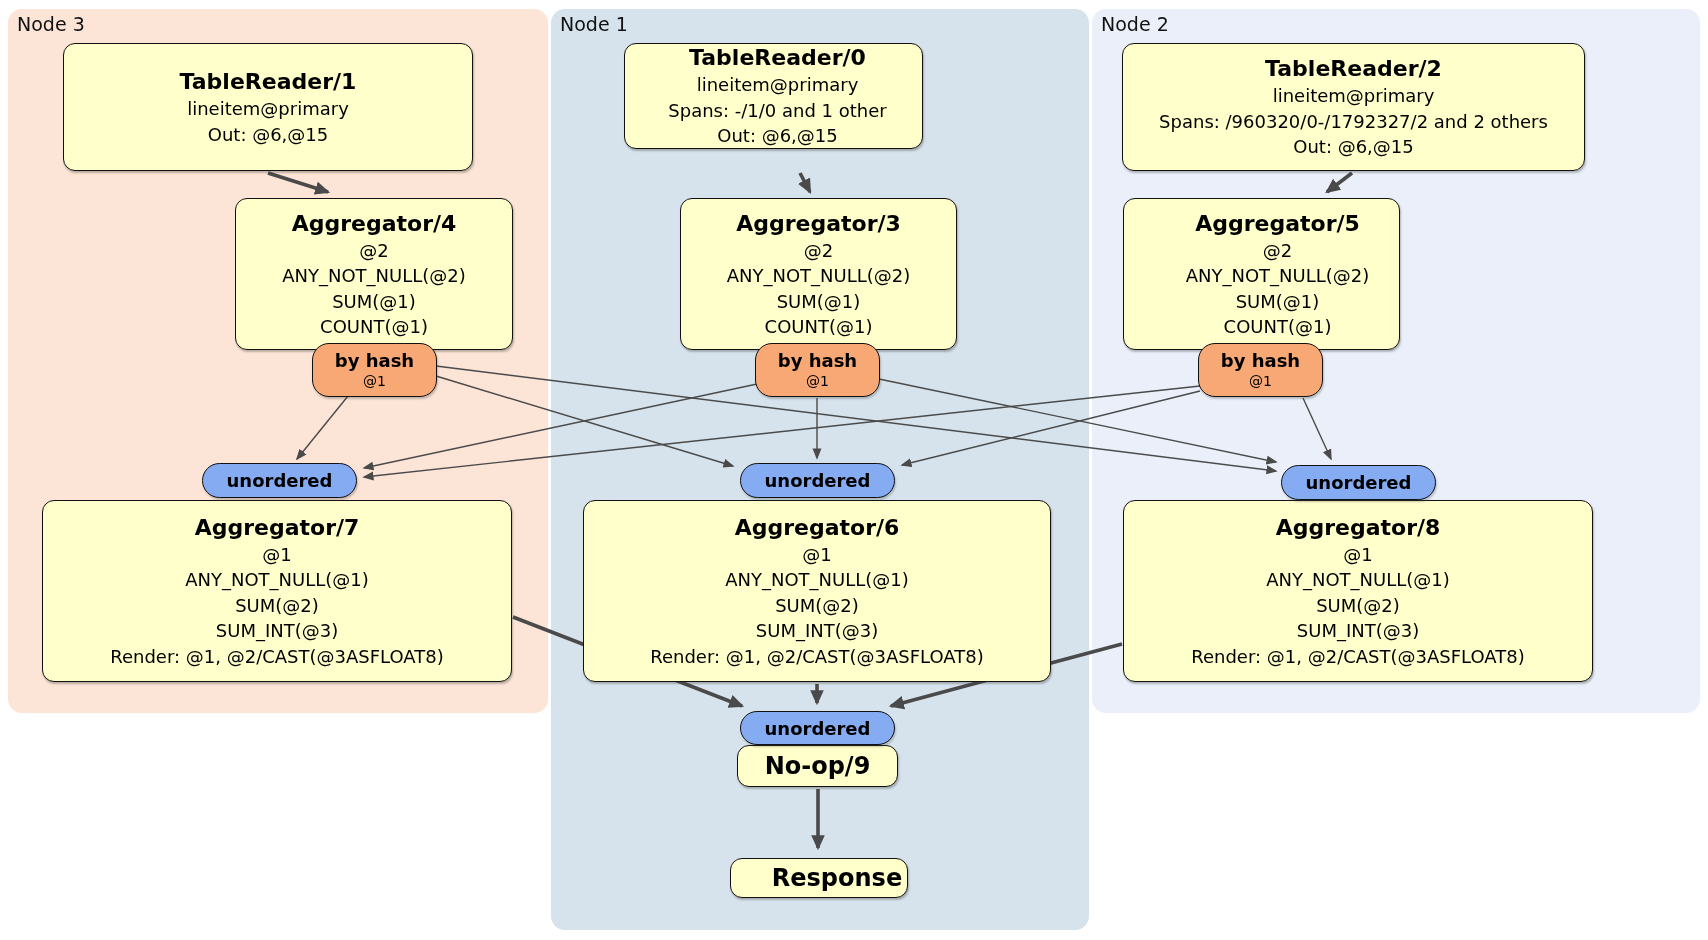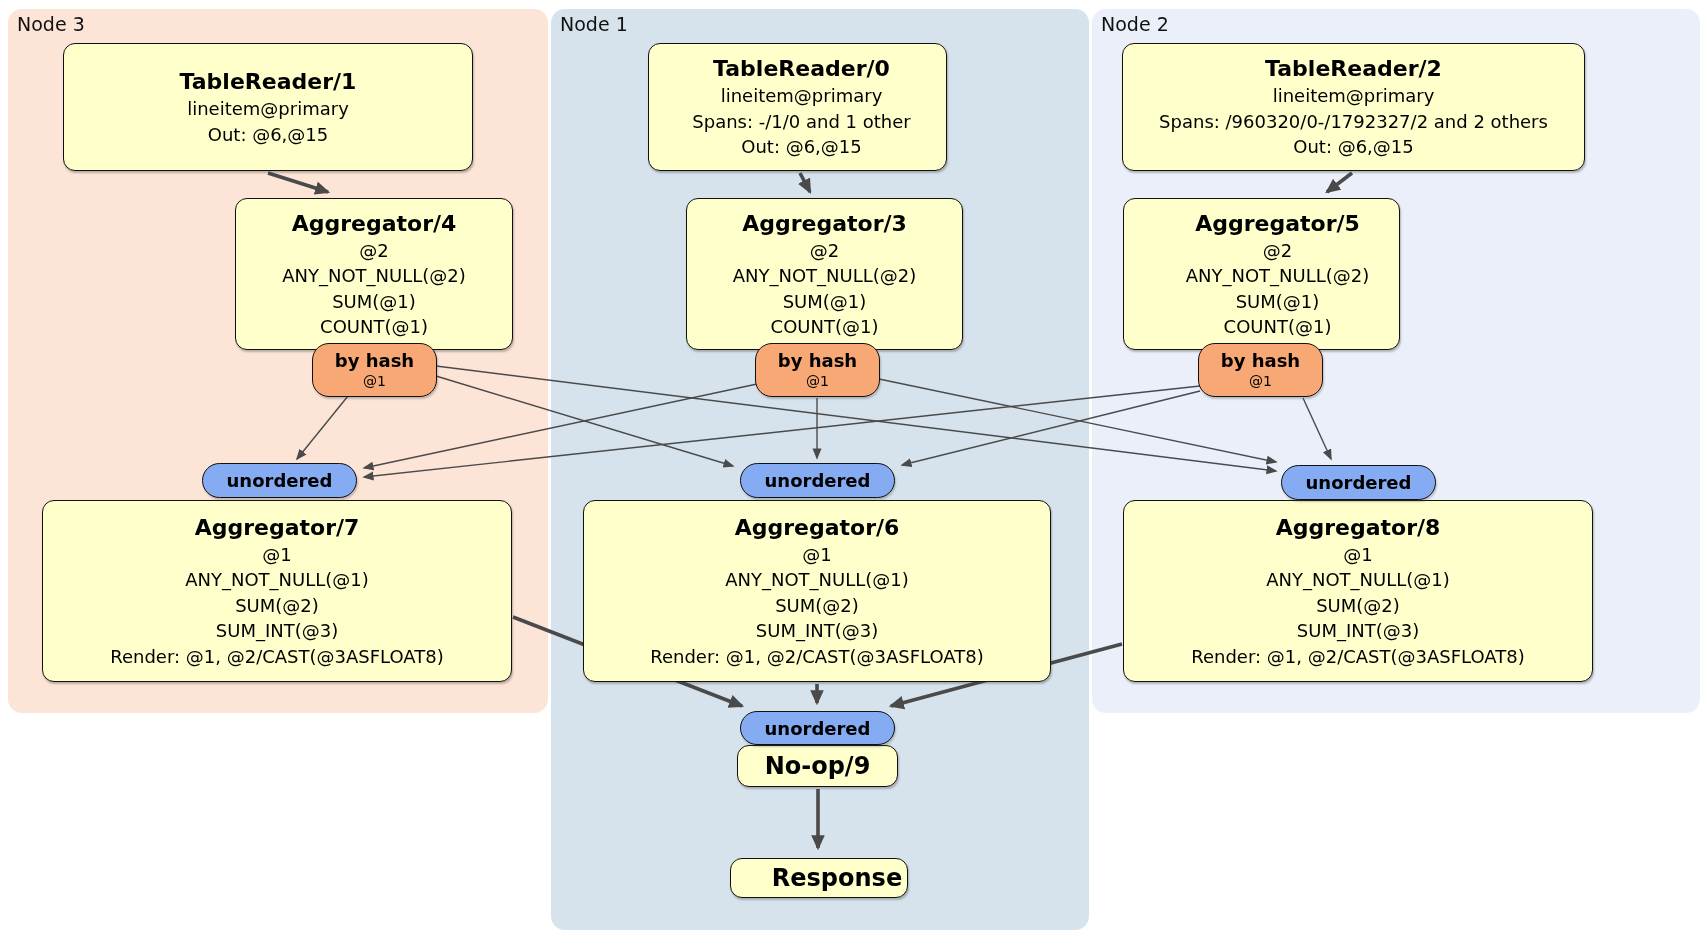--- a/index.html
+++ b/index.html
@@ -115,41 +115,41 @@
     <line class="edge thick" x1="817" y1="684" x2="817" y2="703" marker-end="url(#ah-thick)"></line>
     <line class="edge thick" x1="1122" y1="644" x2="891" y2="706" marker-end="url(#ah-thick)"></line>
     <line class="edge thick" x1="818" y1="789" x2="818" y2="848" marker-end="url(#ah-thick)"></line>
   </svg>
 
   <div class="box" style="left:63px;top:43px;width:410px;height:128px;">
     <div class="title">TableReader/1</div>
     <div class="line">lineitem@primary</div>
     <div class="line">Out: @6,@15</div>
   </div>
-  <div class="box" style="left:648px;top:43px;width:299px;height:128px;padding-left:8px;">
+  <div class="box" style="left:624px;top:43px;width:299px;height:106px;padding-left:8px;">
     <div class="title">TableReader/0</div>
     <div class="line">lineitem@primary</div>
     <div class="line">Spans: -/1/0 and 1 other</div>
     <div class="line">Out: @6,@15</div>
   </div>
   <div class="box" style="left:1122px;top:43px;width:463px;height:128px;">
     <div class="title">TableReader/2</div>
     <div class="line">lineitem@primary</div>
     <div class="line">Spans: /960320/0-/1792327/2 and 2 others</div>
     <div class="line">Out: @6,@15</div>
   </div>
 
   <div class="box" style="left:235px;top:198px;width:278px;height:152px;">
     <div class="title">Aggregator/4</div>
     <div class="line">@2</div>
     <div class="line">ANY_NOT_NULL(@2)</div>
     <div class="line">SUM(@1)</div>
     <div class="line">COUNT(@1)</div>
   </div>
-  <div class="box" style="left:680px;top:198px;width:277px;height:152px;margin-left:6px;">
+  <div class="box" style="left:680px;top:198px;width:277px;height:152px;">
     <div class="title">Aggregator/3</div>
     <div class="line">@2</div>
     <div class="line">ANY_NOT_NULL(@2)</div>
     <div class="line">SUM(@1)</div>
     <div class="line">COUNT(@1)</div>
   </div>
   <div class="box" style="left:1123px;top:198px;width:277px;height:152px;padding-left:32px;">
     <div class="title">Aggregator/5</div>
     <div class="line">@2</div>
     <div class="line">ANY_NOT_NULL(@2)</div>

